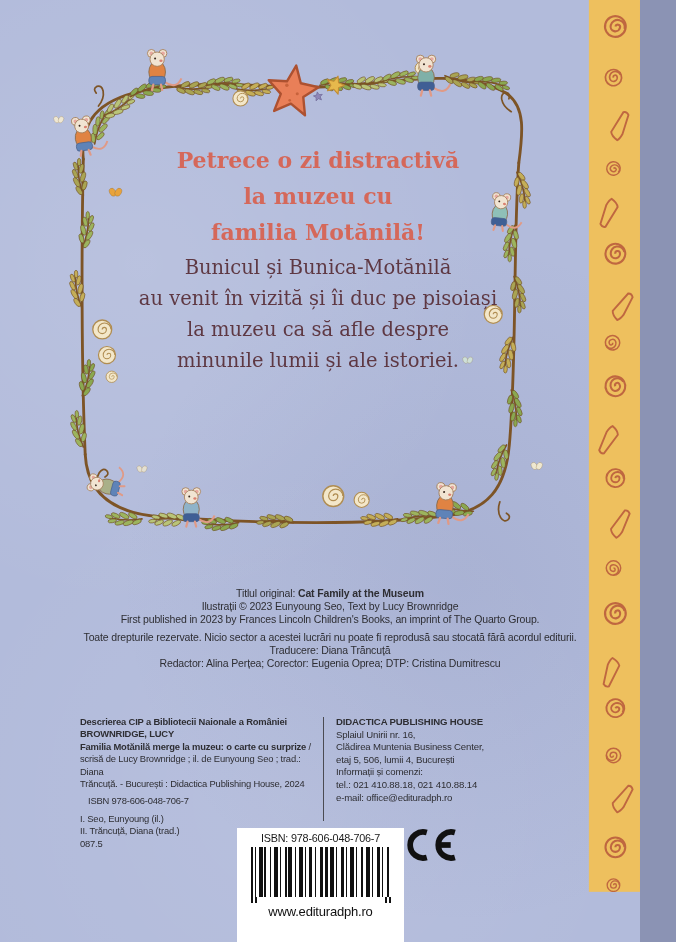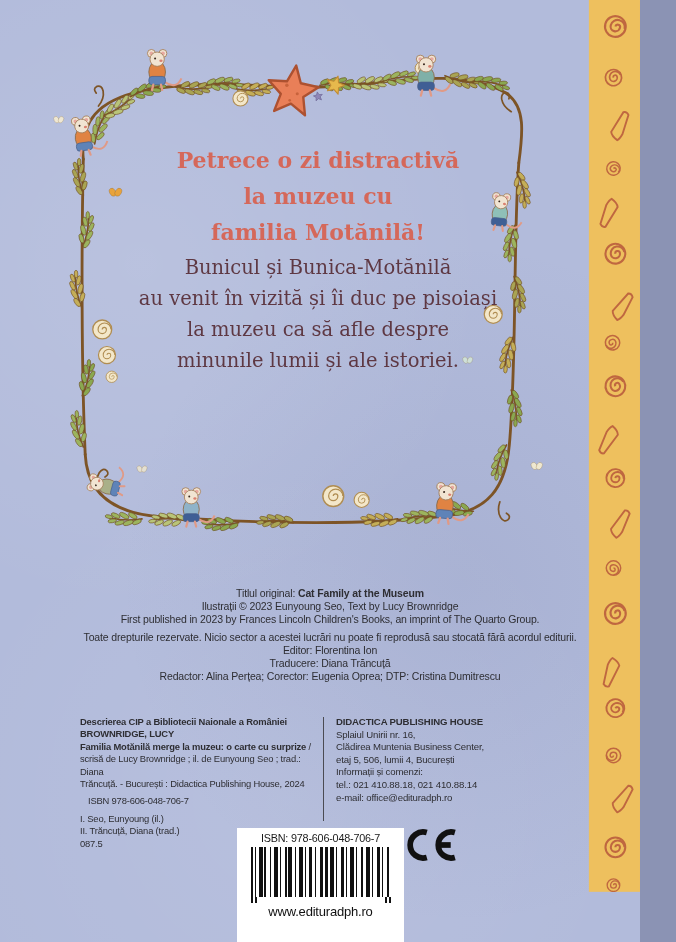--- a/index.html
+++ b/index.html
@@ -240,21 +240,20 @@
 au venit în vizită și îi duc pe pisoiași
 la muzeu ca să afle despre
 minunile lumii și ale istoriei.</div>
 
   <div class="abs credits">
     <div><span>Titlul original: </span><span class="b">Cat Family at the Museum</span></div>
     <div>Ilustrații © 2023 Eunyoung Seo, Text by Lucy Brownridge</div>
     <div>First published in 2023 by Frances Lincoln Children's Books, an imprint of The Quarto Group.</div>
     <div class="gap"></div>
     <div>Toate drepturile rezervate. Nicio sector a acestei lucrări nu poate fi reprodusă sau stocată fără acordul editurii.</div>
-    <div>Editor: Florentina Ion</div>
     <div>Traducere: Diana Trăncuță</div>
     <div>Redactor: Alina Perțea; Corector: Eugenia Oprea; DTP: Cristina Dumitrescu</div>
   </div>
 
   <div class="abs cip">
     <div class="b">Descrierea CIP a Bibliotecii Naionale a României</div>
     <div class="b">BROWNRIDGE, LUCY</div>
     <div><span class="b">Familia Motănilă merge la muzeu: o carte cu surprize</span><span> /</span></div>
     <div class="preline">scrisă de Lucy Brownridge ; il. de Eunyoung Seo ; trad.: Diana
 Trăncuță. - București : Didactica Publishing House, 2024</div>

